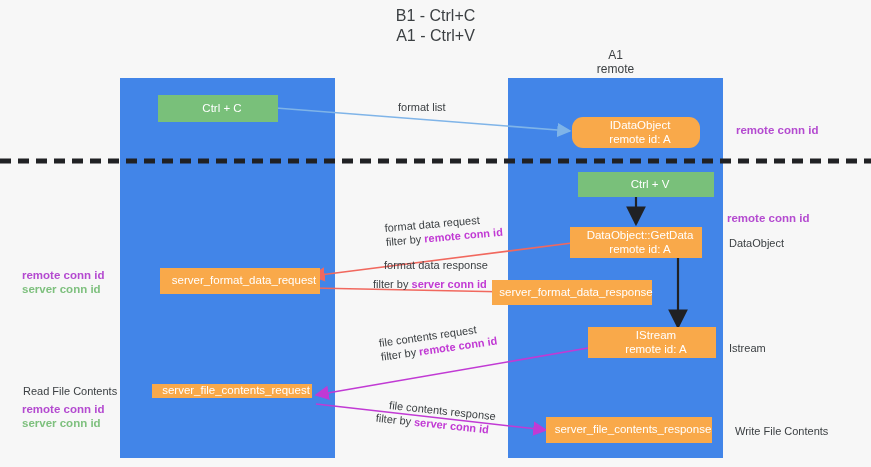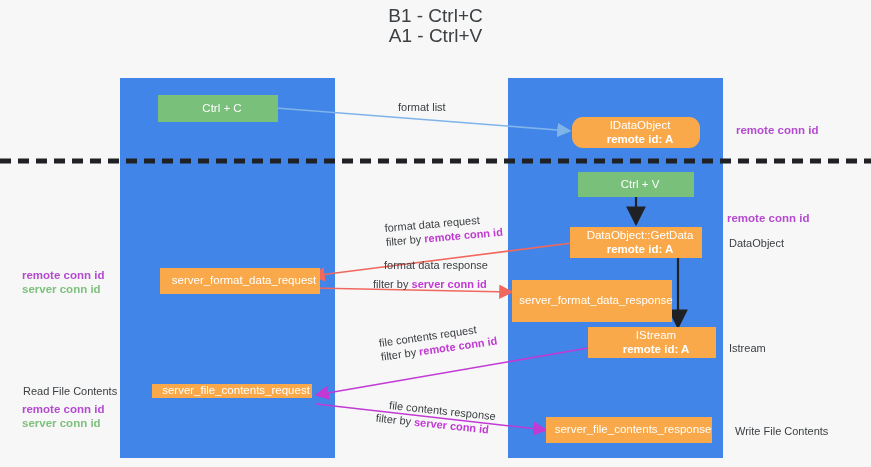--- a/index.html
+++ b/index.html
@@ -15,31 +15,31 @@
   .lane{position:absolute;background:#4285e8;}
   .lane-b1{left:120px;top:78px;width:215px;height:380px;}
   .lane-a1{left:508px;top:78px;width:215px;height:380px;}
 
   .col-head{
     position:absolute;text-align:center;font-size:12px;line-height:14px;
     color:#3c4043;white-space:pre-line;
   }
   .title{
     position:absolute;left:0;top:6px;width:871px;text-align:center;
-    font-size:19px;line-height:20px;color:#3c4043;white-space:pre-line;
+    font-size:16px;line-height:20px;color:#3c4043;white-space:pre-line;
   }
 
   .node{
     position:absolute;box-sizing:border-box;
     display:flex;flex-direction:column;align-items:center;justify-content:center;
     text-align:left;font-size:11.5px;line-height:13.5px;color:#ffffff;padding-left:8px;
   }
   .node.green{background:#79c07a;}
   .node.orange{background:#f9a94a;}
-  .node .l2{font-size:11.5px;font-weight:bold;}
+  .node .l2{font-size:11.5px;}
 
   .side-label{
     position:absolute;font-size:11px;line-height:14px;color:#3c4043;
     white-space:pre-line;
   }
   .tag{
     position:absolute;font-size:11.5px;line-height:14px;font-weight:bold;
     white-space:pre-line;
   }
   .tag.purple{color:#b44ad0;}
@@ -55,20 +55,22 @@
   .dashline{stroke:#202124;stroke-width:5;stroke-dasharray:11 7;stroke-linecap:butt;}
 </style>
 </head>
 <body>
 
 <div id="stage">
 
   <div class="title">B1 - Ctrl+C
 A1 - Ctrl+V</div>
 
+  <div class="col-head" style="left:508px;top:48px;width:215px;">A1
+remote</div>
 
   <div class="lane lane-b1"></div>
   <div class="lane lane-a1"></div>
 
   <svg class="overlay">
     <defs>
       <marker id="arwBlue" markerWidth="9" markerHeight="9" refX="8" refY="4.5" orient="auto">
         <path d="M0,0 L9,4.5 L0,9 z" fill="#7fb4e8"></path>
       </marker>
       <marker id="arwRed" markerWidth="9" markerHeight="9" refX="8" refY="4.5" orient="auto">
@@ -99,34 +101,34 @@
 
   <div class="node green" style="left:158px;top:95px;width:120px;height:27px;">
     <span class="l1">Ctrl + C</span>
   </div>
 
   <div class="node orange" style="left:572px;top:117px;width:128px;height:31px;border-radius:11px;">
     <span class="l1">IDataObject</span>
     <span class="l2">remote id: A</span>
   </div>
 
-  <div class="node green" style="left:578px;top:172px;width:116px;height:25px;">
+  <div class="node green" style="left:578px;top:172px;width:136px;height:25px;">
     <span class="l1">Ctrl + V</span>
   </div>
 
   <div class="node orange" style="left:570px;top:227px;width:132px;height:31px;">
     <span class="l1">DataObject::GetData</span>
     <span class="l2">remote id: A</span>
   </div>
 
   <div class="node orange" style="left:160px;top:268px;width:160px;height:26px;">
     <span class="l1">server_format_data_request</span>
   </div>
 
-  <div class="node orange" style="left:512px;top:280px;width:160px;height:42px;">
+  <div class="node orange" style="left:492px;top:280px;width:160px;height:25px;">
     <span class="l1">server_format_data_response</span>
   </div>
 
   <div class="node orange" style="left:588px;top:327px;width:128px;height:31px;">
     <span class="l1">IStream</span>
     <span class="l2">remote id: A</span>
   </div>
 
   <div class="node orange" style="left:152px;top:384px;width:160px;height:14px;">
     <span class="l1">server_file_contents_request</span>

